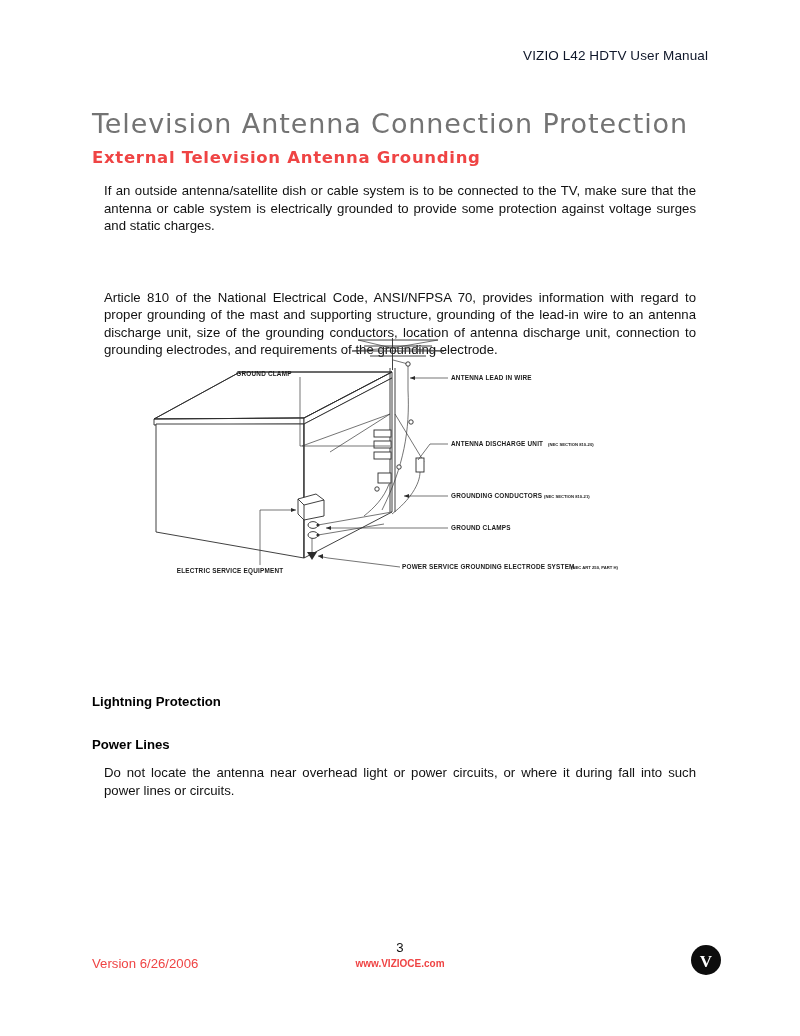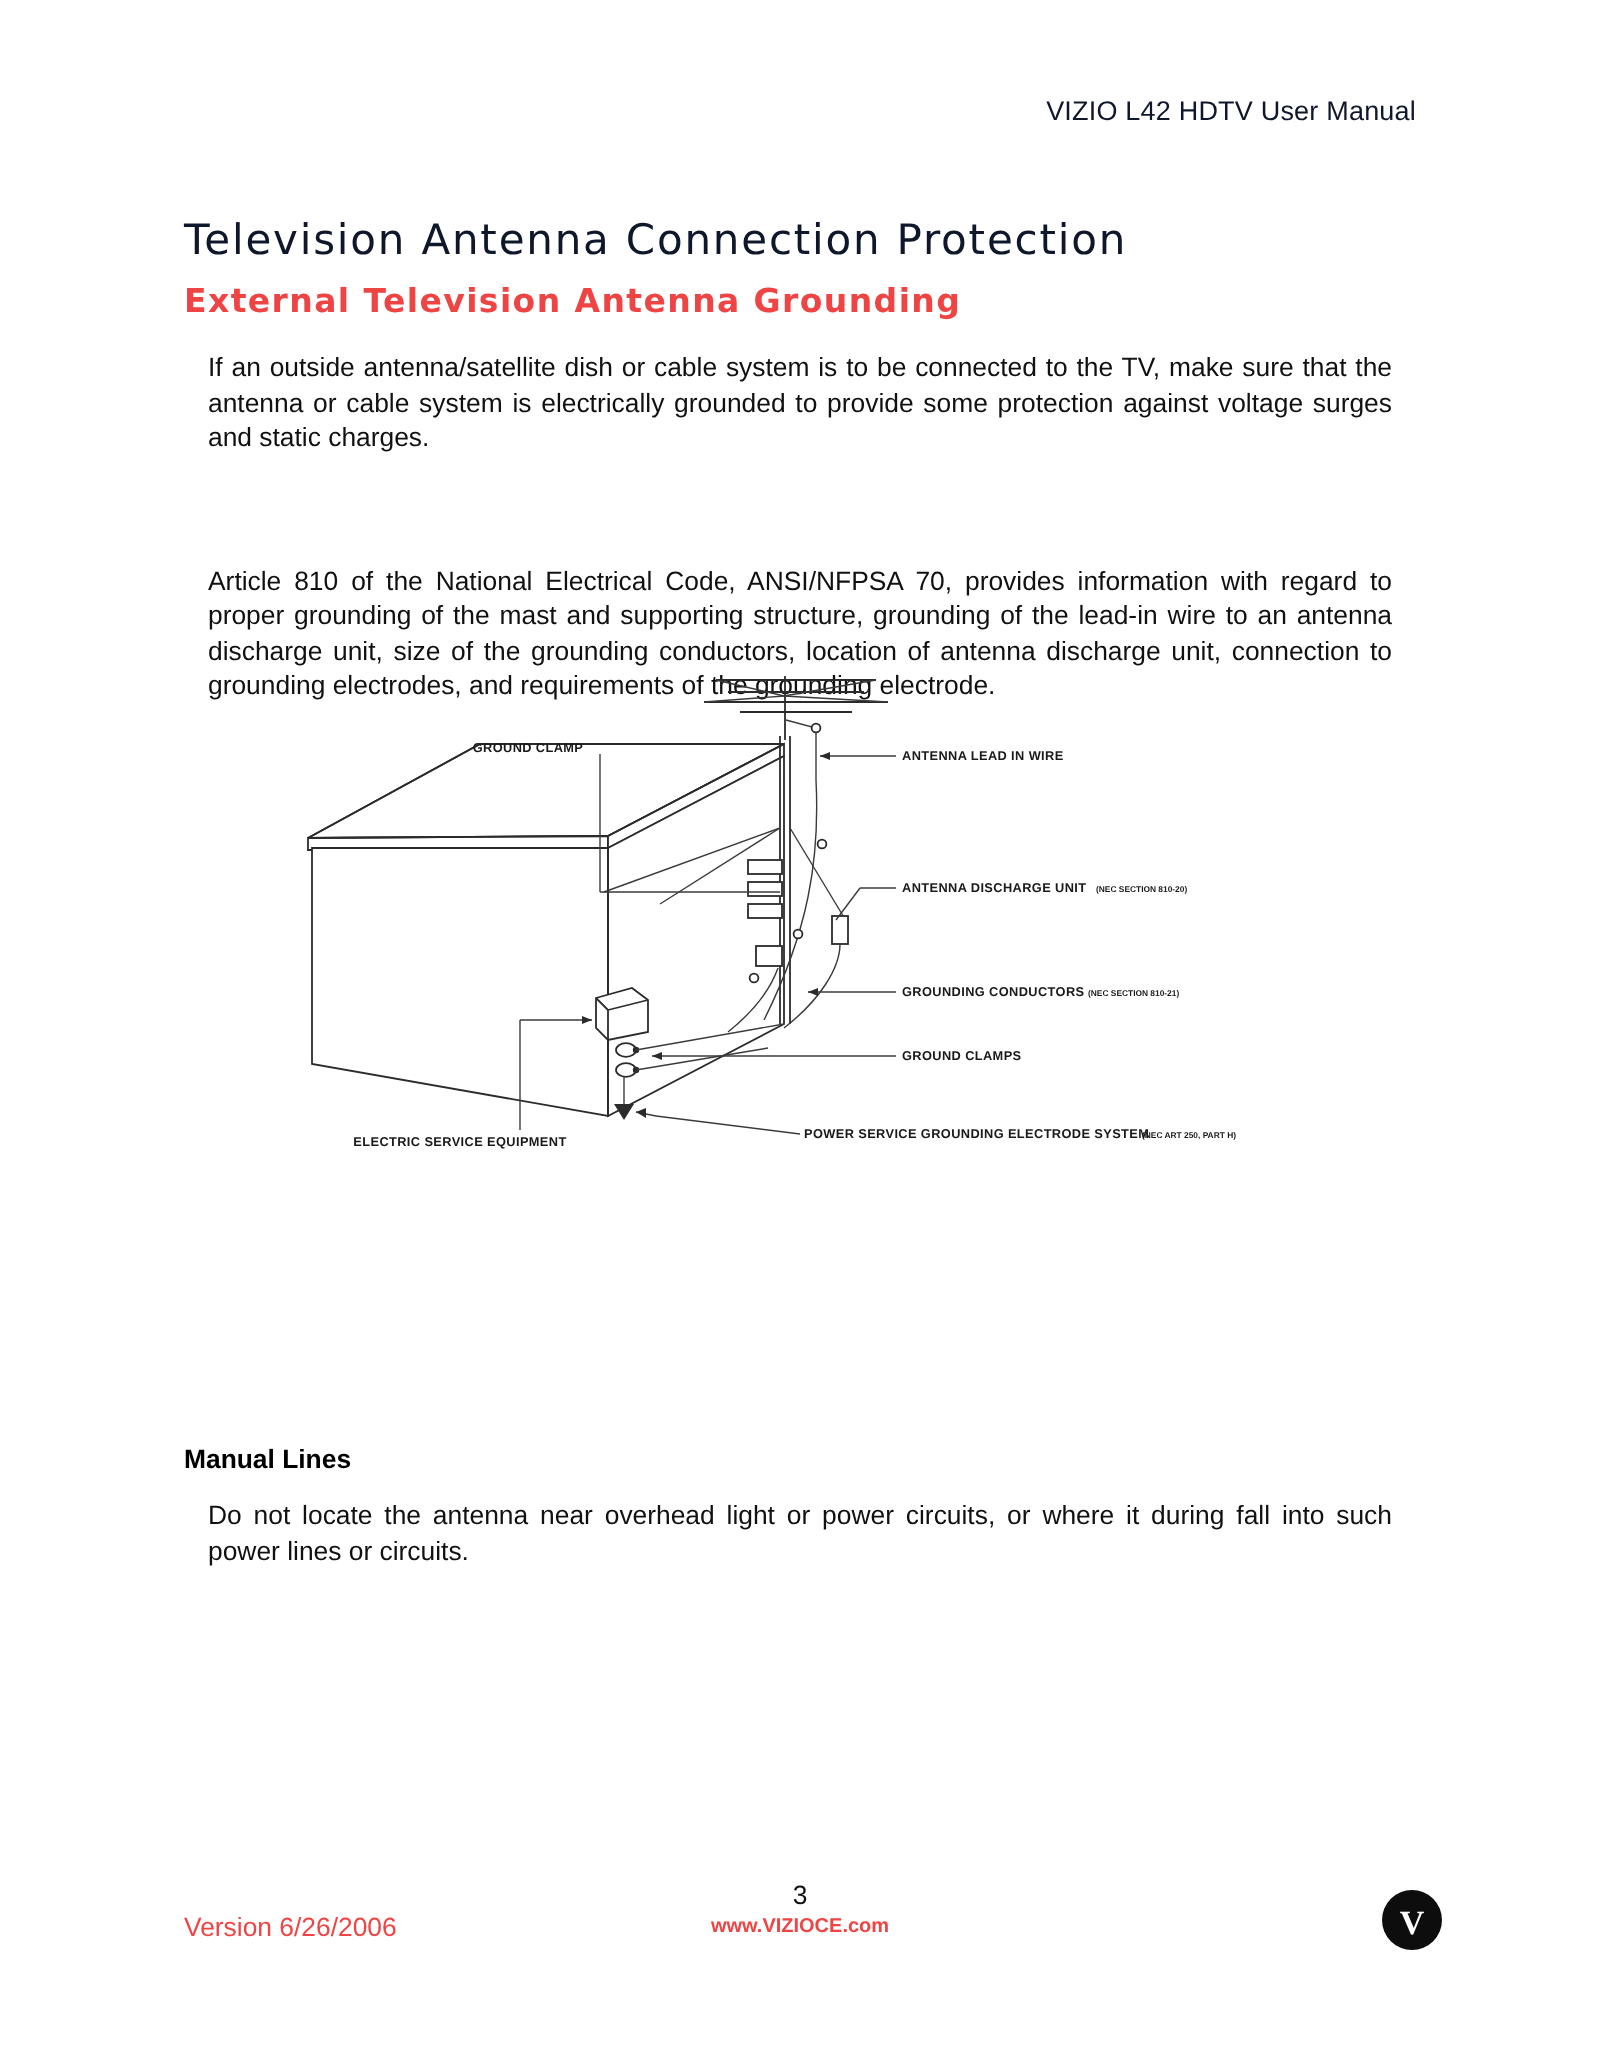--- a/index.html
+++ b/index.html
@@ -29,23 +29,23 @@
     white-space: nowrap;
   }
   .content {
     position: absolute;
     left: 92px;
     top: 108px;
     width: 616px;
   }
   h1.title-main {
     font-family: "DejaVu Sans", sans-serif;
-    font-size: 21px;
+    font-size: 27px;
     font-weight: 400;
-    color: #0f172a;
+    color: #737373;
     letter-spacing: 0.9px;
     margin: 0 0 10px 0;
     line-height: 1.15;
   }
   h2.title-sub {
     font-family: "DejaVu Sans", sans-serif;
     font-size: 16.5px;
     font-weight: 700;
     color: #ef4444;
     letter-spacing: 0.7px;
@@ -279,23 +279,24 @@
       <text x="78" y="239" class="figure-label fl-main" text-anchor="middle">ELECTRIC SERVICE EQUIPMENT</text>
 
       <text x="250" y="235" class="figure-label fl-main">POWER SERVICE GROUNDING ELECTRODE SYSTEM</text>
       <text x="419" y="235" class="figure-label fl-small">(NEC ART 250, PART H)</text>
 
     </svg>
   </div>
 
   <div class="lower-sections">
     <div class="section-block">
+      <div class="section-head">Lightning Protection</div>
     </div>
     <div class="section-block">
-      <div class="section-head">Manual Lines</div>
+      <div class="section-head">Power Lines</div>
       <p class="body-text">Do not locate the antenna near overhead light or power circuits, or where it during fall into such power lines or circuits.</p>
     </div>
   </div>
 
   <div class="footer">
     <div class="footer-version">Version 6/26/2006</div>
     <div class="footer-center">
       <div class="footer-page">3</div>
       <div class="footer-site">www.VIZIOCE.com</div>
     </div>

